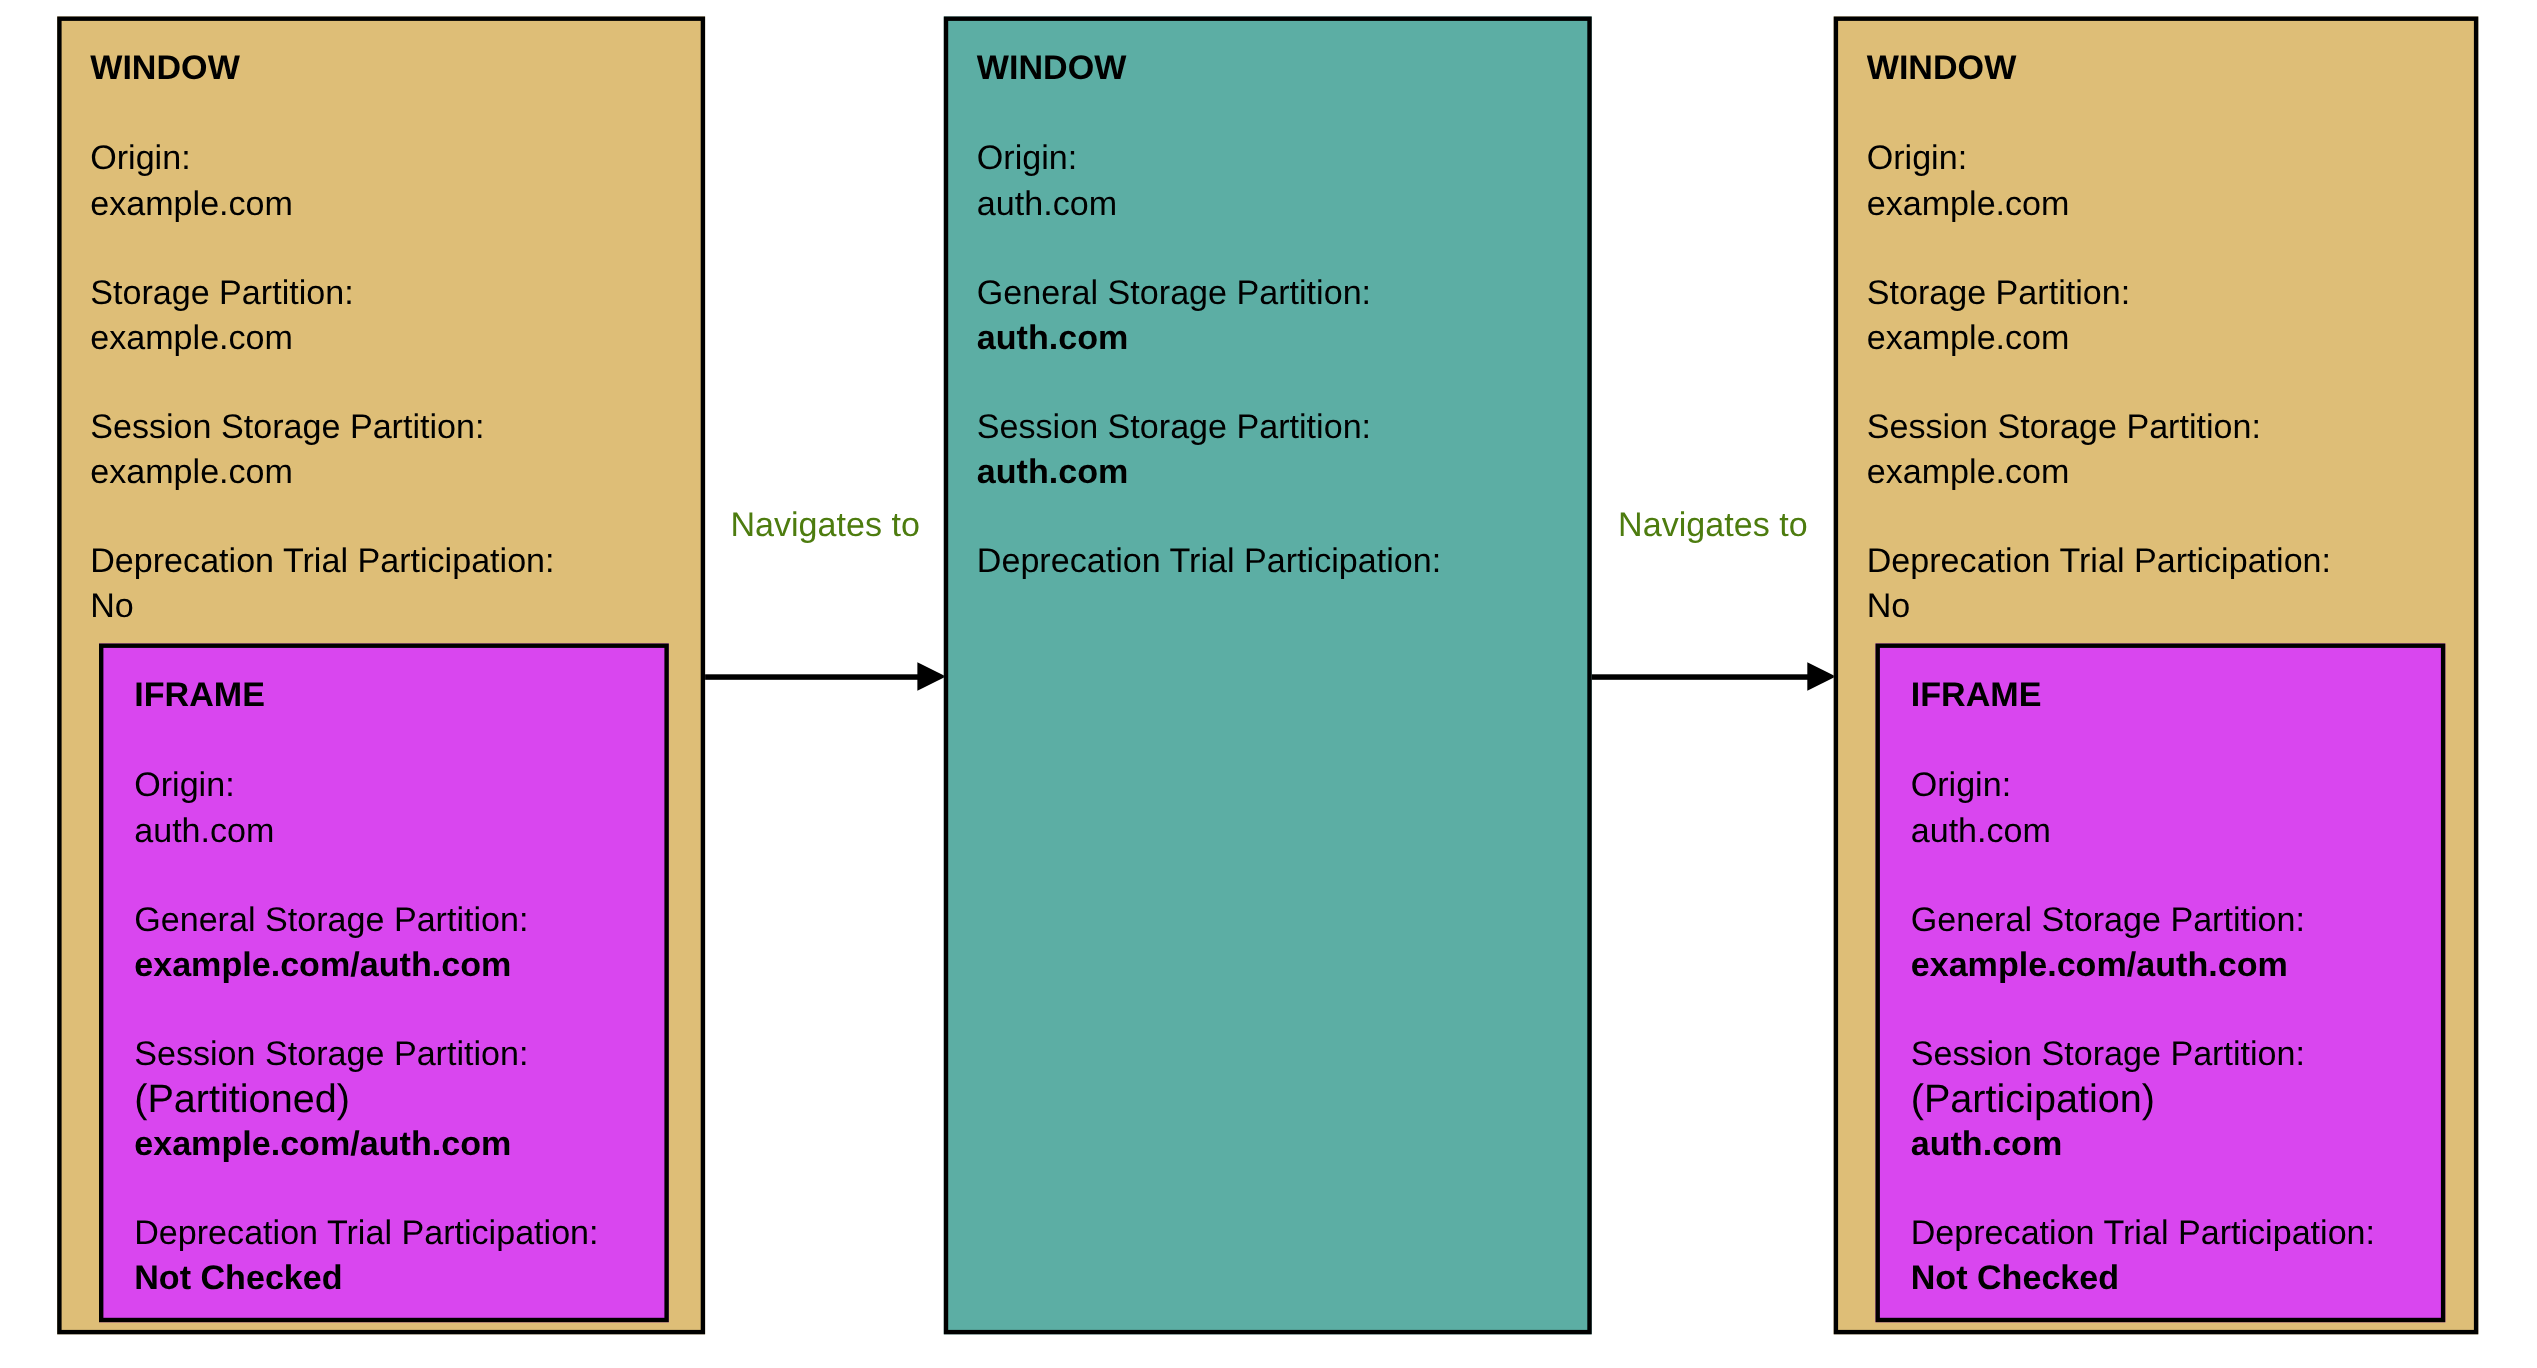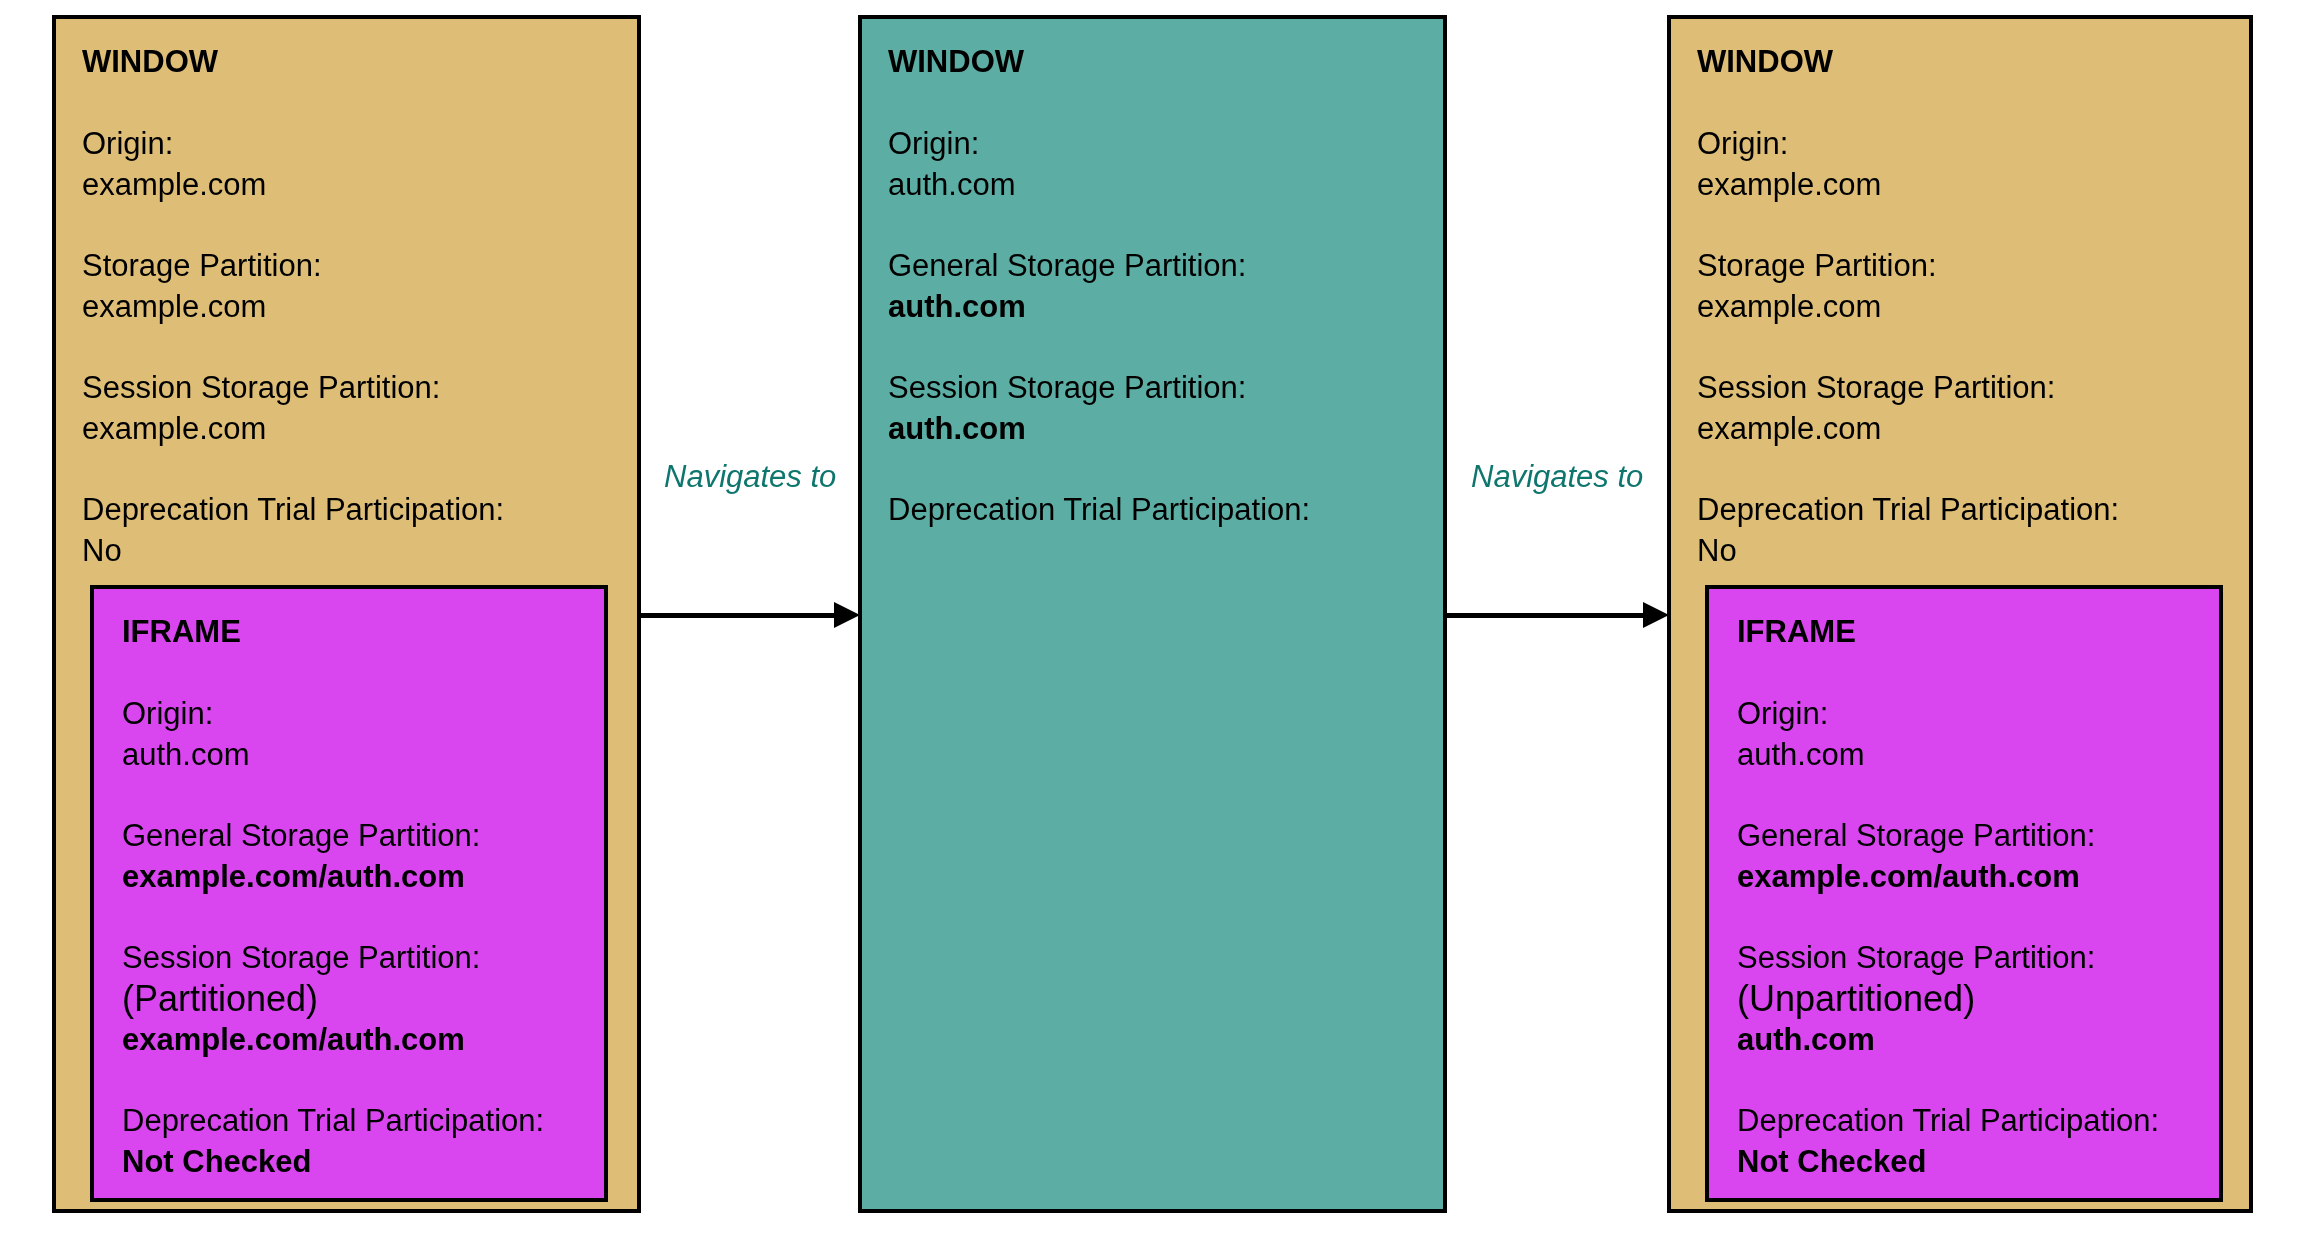--- a/index.html
+++ b/index.html
@@ -113,22 +113,21 @@
 
   #arrow-2 { left: 1447px; top: 595px; width: 222px; }
   #arrow-2 .shaft { width: 199px; }
   #arrow-2 .head  { left: 196px; }
 
   .arrow-label {
     position: absolute;
     font-size: 31px;
     line-height: 38px;
     white-space: nowrap;
-    color: #0f766e;
-    font-style: italic;
+    color: #4d7c0f;
   }
   #arrow-label-1 { left: 664px;  top: 458px; }
   #arrow-label-2 { left: 1471px; top: 458px; }
 </style>
 </head>
 <body>
 
 <div class="stage">
 
   <div class="panel tan" id="panel-1">
@@ -255,21 +254,21 @@
           <div class="field-value">auth.com</div>
         </div>
 
         <div class="field">
           <div class="field-label">General Storage Partition:</div>
           <div class="field-value bold">example.com/auth.com</div>
         </div>
 
         <div class="field">
           <div class="field-label">Session Storage Partition:</div>
-          <div class="field-note">(Unpartitioned)</div>
+          <div class="field-note">(Participation)</div>
           <div class="field-value bold">auth.com</div>
         </div>
 
         <div class="field">
           <div class="field-label">Deprecation Trial Participation:</div>
           <div class="field-value bold">Not Checked</div>
         </div>
       </div>
     </div>
   </div>

